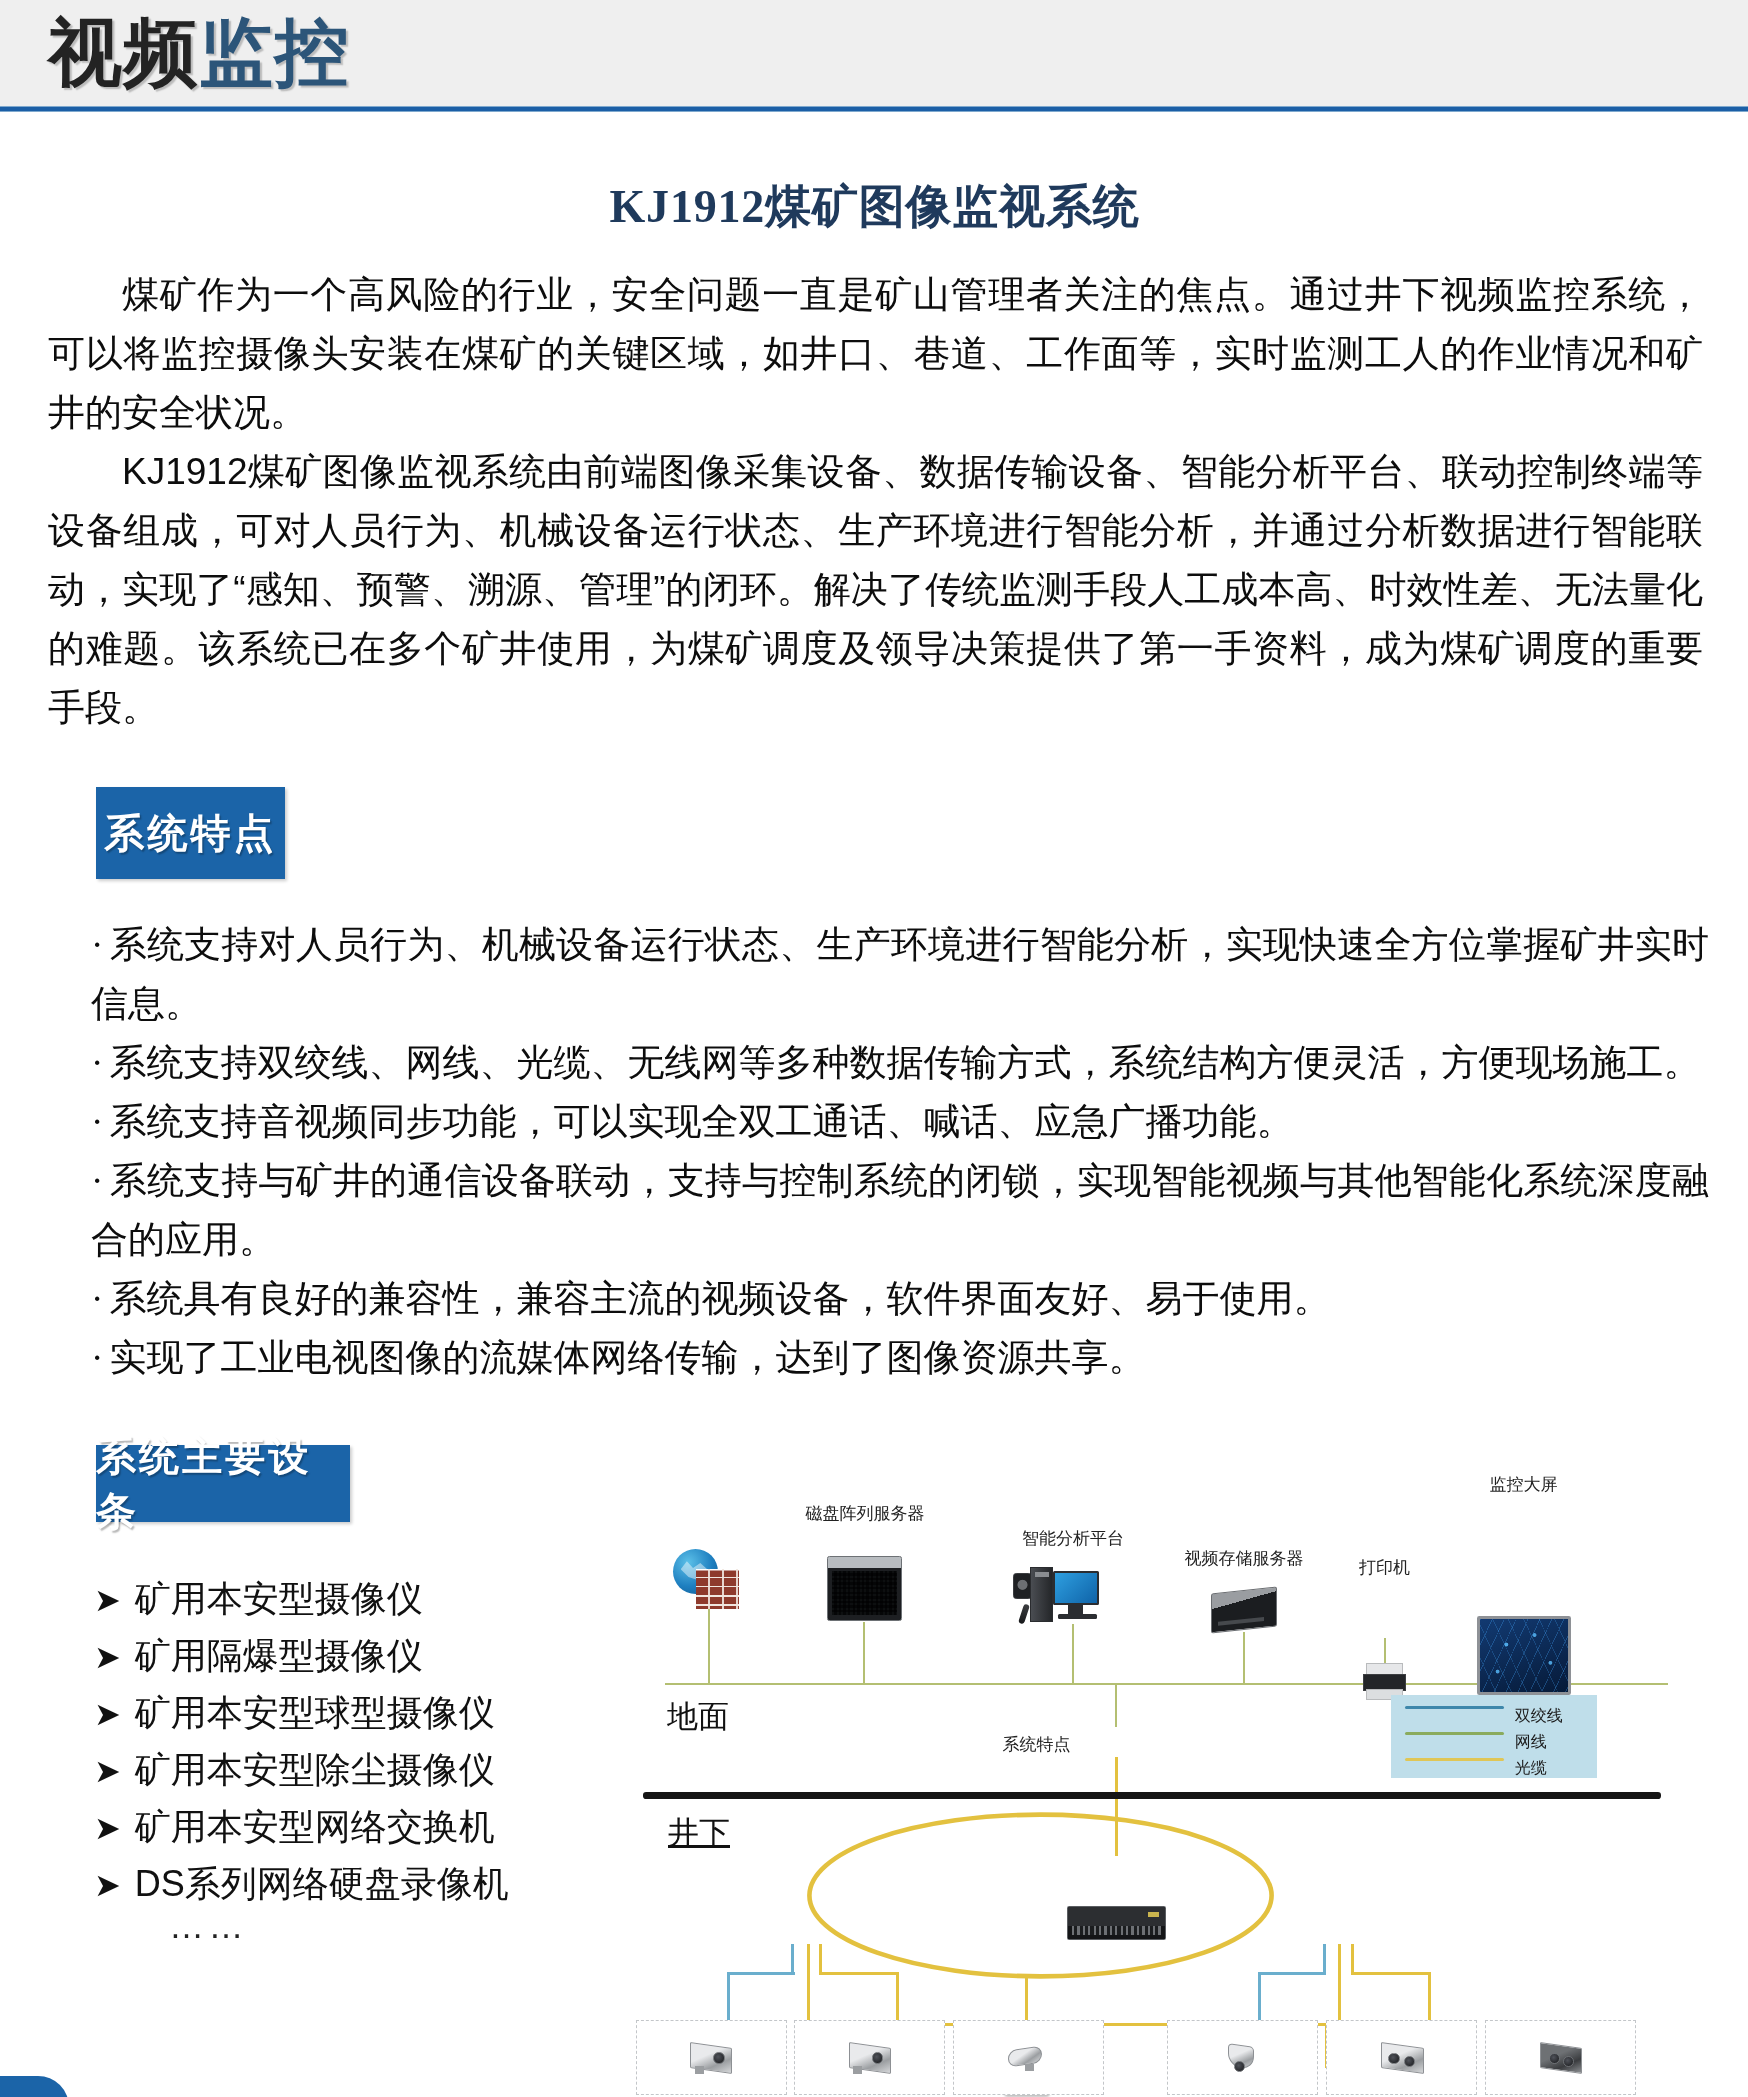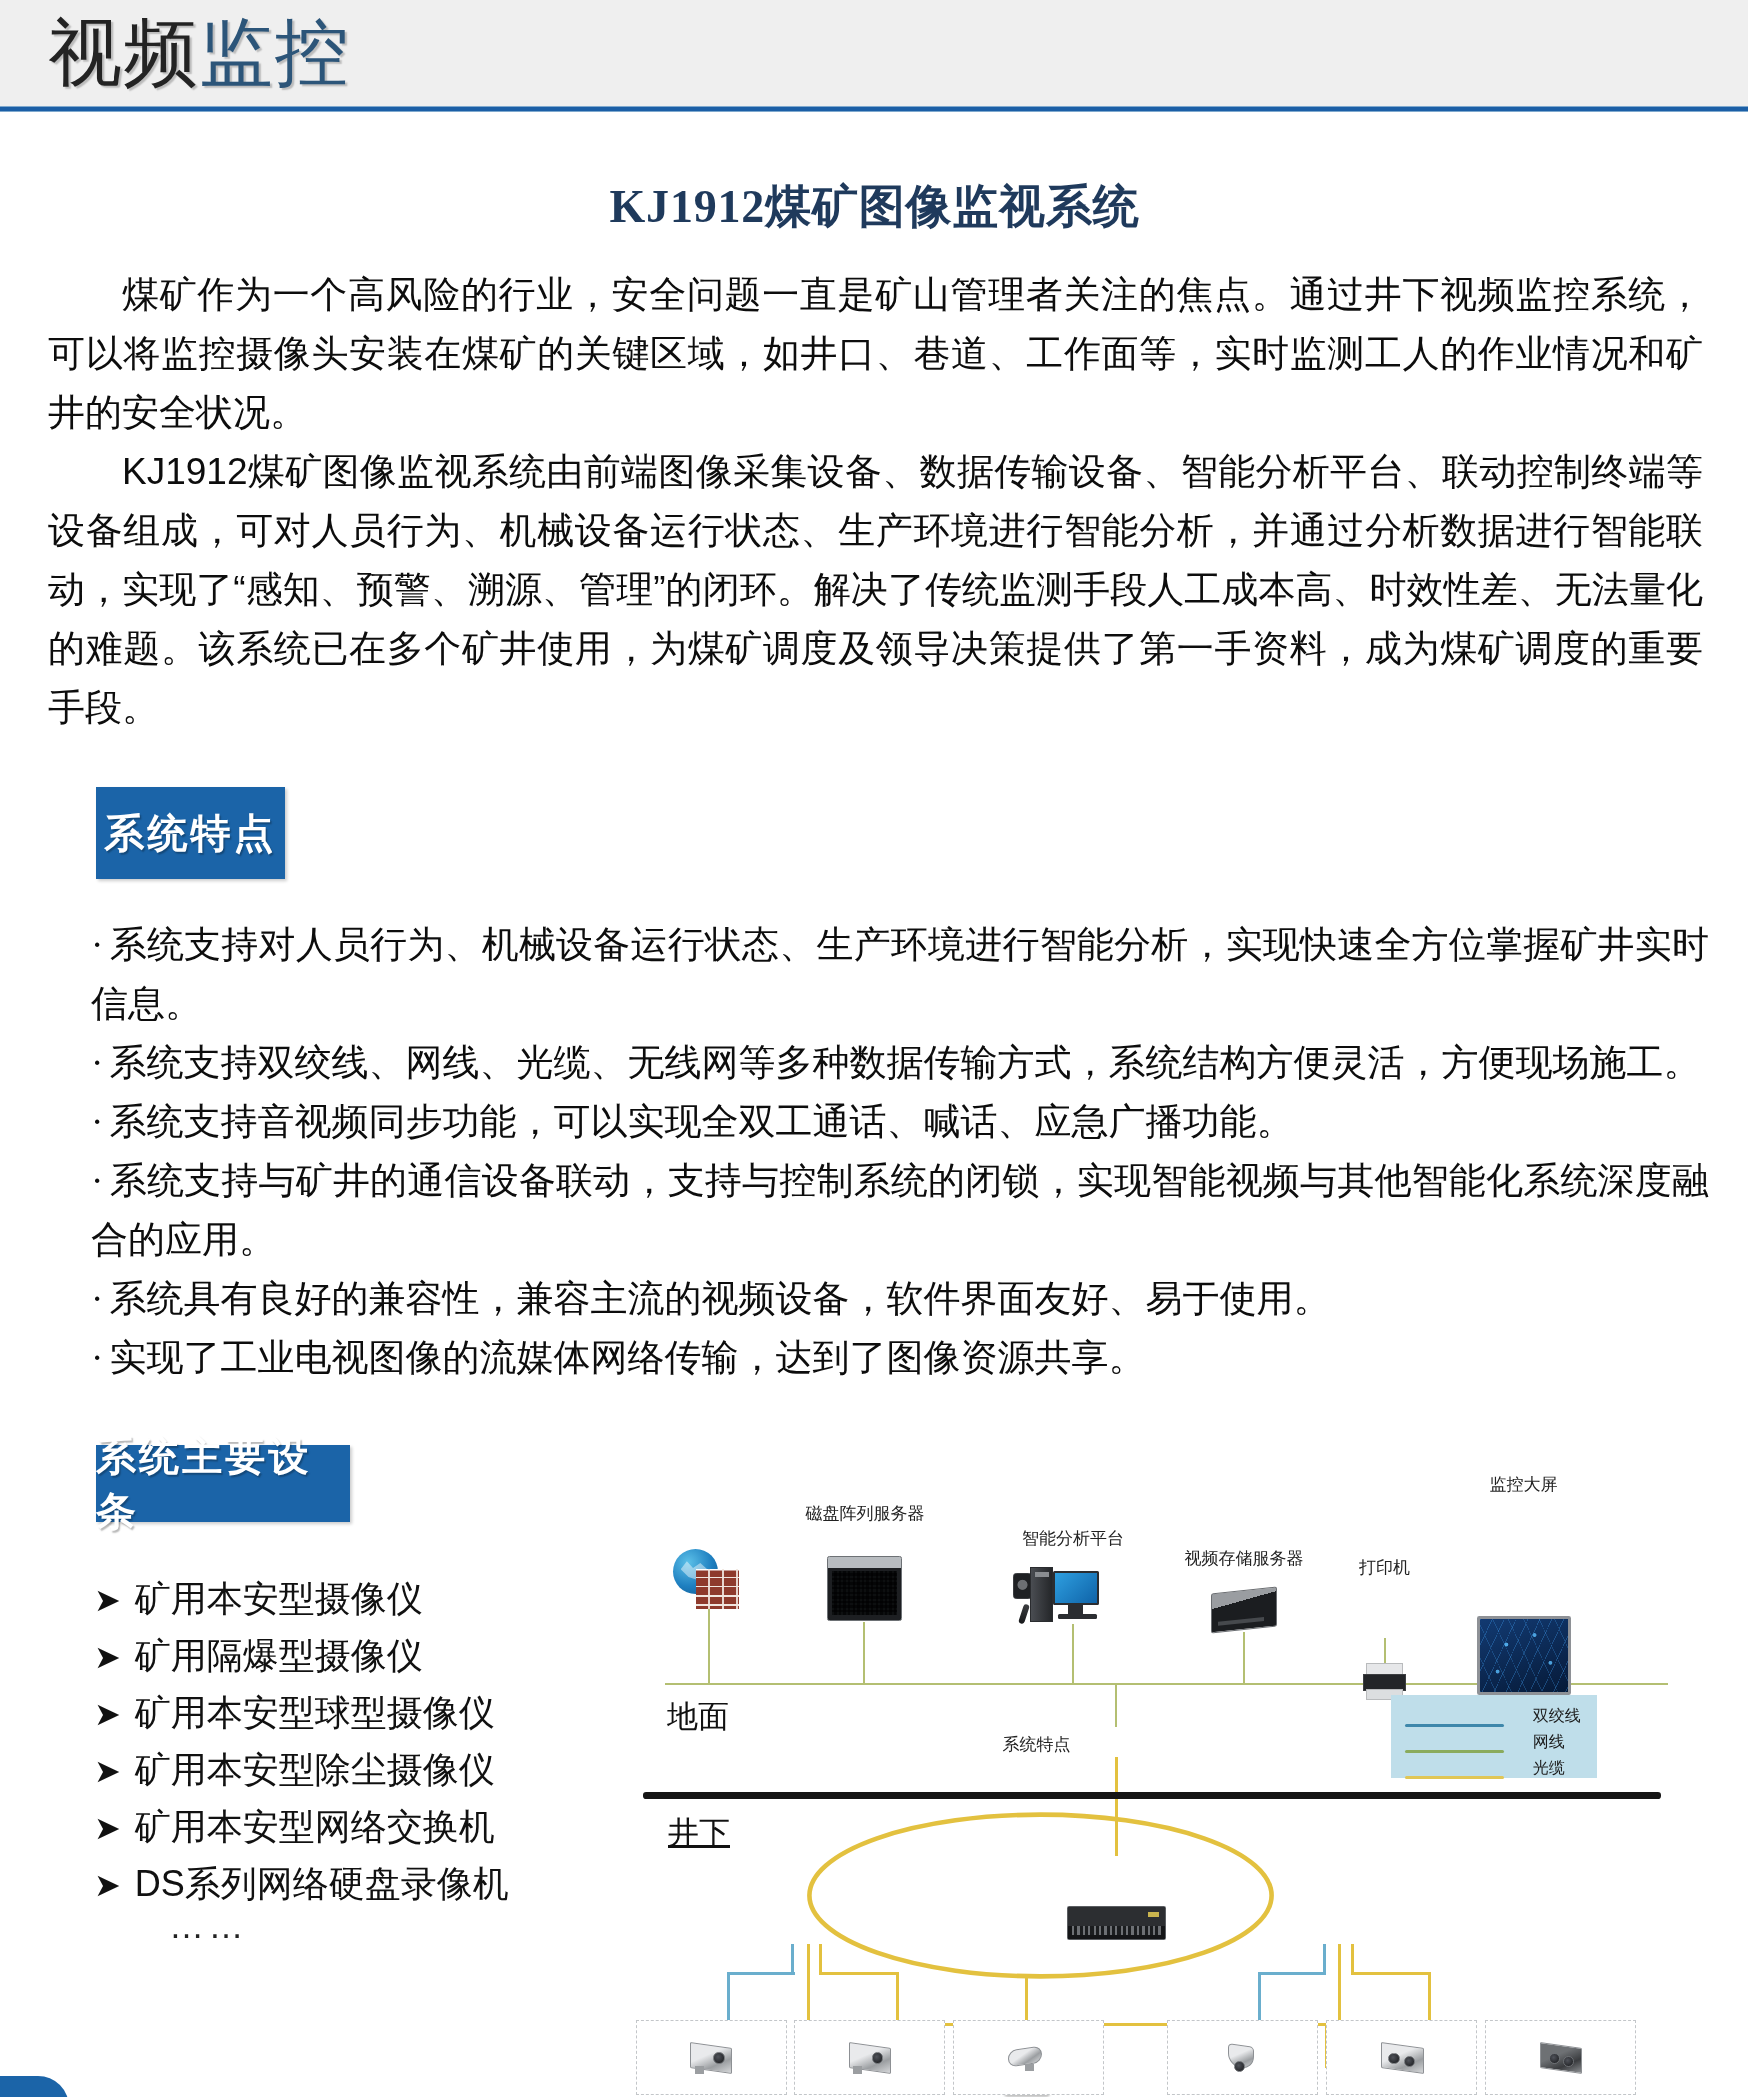--- a/index.html
+++ b/index.html
@@ -11,21 +11,21 @@
     overflow:hidden;
   }
 
   
   .page-header{
     position:absolute; left:0; top:0; width:1749px; height:106px;
     background:#efefef;
   }
   .page-header-title{
     position:absolute; left:48px; top:3.1px;
-    font-size:74px; font-weight:normal; letter-spacing:1.5px;
+    font-size:74px; font-weight:bold; letter-spacing:1.5px;
     line-height:100px; white-space:nowrap;
     text-shadow:2.3px 2.3px 1.5px rgba(0,0,0,0.22);
   }
   .ht-dark{ color:#232323; }
   .ht-blue{ color:#2c5579; }
   .header-rule{
     position:absolute; left:0; top:106px; width:1749px; height:6.2px;
     background:#1b5fa6;
     border-top:1.5px solid #7fa9ce;
     border-bottom:1.5px solid #7fa9ce;
@@ -286,21 +286,21 @@
   .cam-tube .cam-body{
     border-radius:10.8px; width:34px; height:17px; top:7.7px; transform:skewY(-8deg);
   }
   .cam-box .cam-body{ width:42px;height:26px;border-radius:1.5px; }
 
   .legend-box{
     position:absolute;
     background:#bfdeea;
   }
   .legend-row{
-    position:absolute;display:flex;align-items:flex-end;gap:18px;
+    position:absolute;display:flex;align-items:flex-start;
   }
   .legend-line{ width:99px;height:3.1px;border-radius:1.5px; }
   .legend-text{
     margin-left:10.8px;font-family:"Liberation Serif", serif;
     font-size:16px;color:#1b1b1b;white-space:nowrap;
   }
 
   
   .footer-tab{
     position:absolute; left:-31px; top:2076px; width:100px; height:62px;

